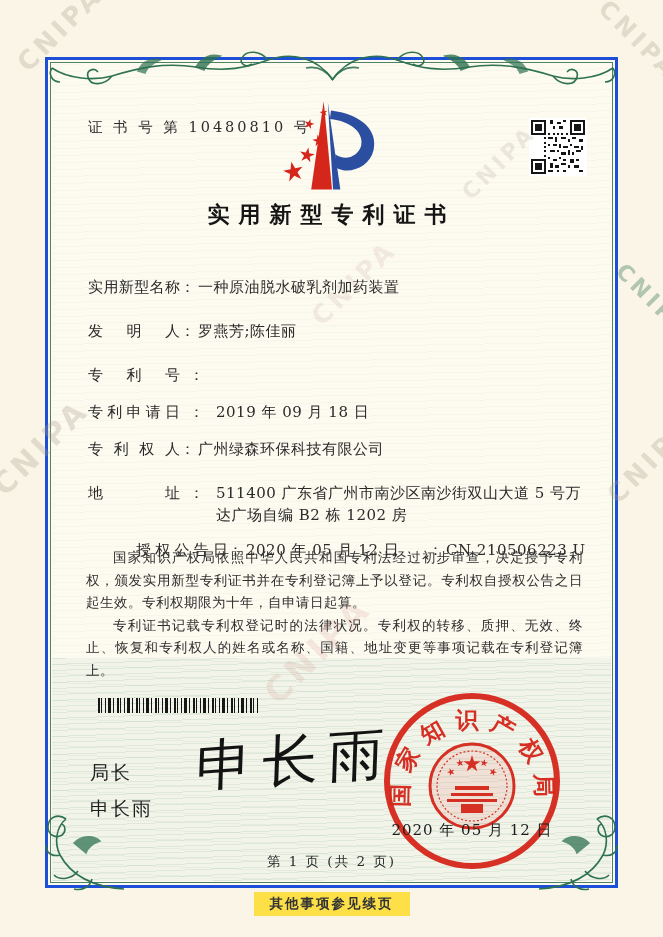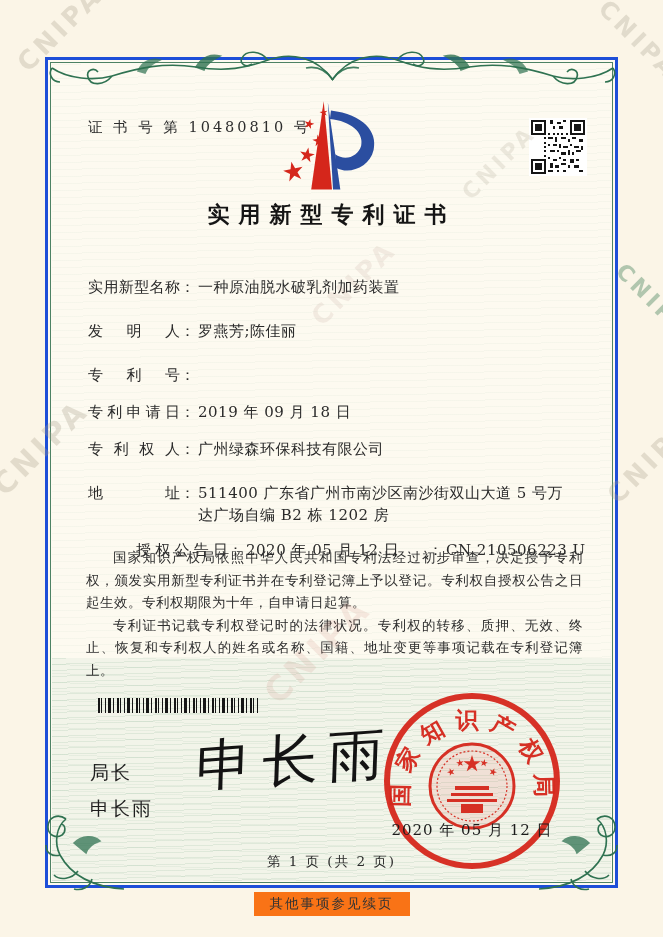--- a/index.html
+++ b/index.html
@@ -30,21 +30,21 @@
   .cert-no { position:absolute; left:40px; top:58px; font-size:14.5px; letter-spacing:3px; color:#2d2d2d; }
   .logo { position:absolute; left:50%; top:36px; transform:translateX(-50%); width:104px; height:104px; }
   .qr { position:absolute; right:28px; top:58px; width:58px; height:58px; background:#fff; padding:2px; }
   .qr svg { width:100%; height:100%; }
 
   .title { position:absolute; top:140px; left:0; width:100%; text-align:center;
            font-size:22px; font-weight:bold; letter-spacing:9px; color:#151515; }
 
   .fields { position:absolute; left:40px; right:26px; top:216px; font-size:15px; color:#2a2a2a; }
   .frow { display:flex; margin-bottom:22px; line-height:22px; }
-  .frow.tight { margin-bottom:15px; }
+  .frow.tight { margin-bottom:15px;gap:9px; }
   .flabel { display:inline-block; width:92px; text-align:justify; text-align-last:justify; flex:0 0 92px; }
   .fcolon { flex:0 0 18px; }
   .fvalue { flex:1; letter-spacing:0.5px; }
   .addr-val { max-width:368px; }
   .grant-row { display:flex; margin-top:-2px;margin-left:48px; }
   .grant-cell { display:flex; line-height:22px; }
   .grant-cell.first { width:292px; }
 
   .paragraphs { position:absolute; left:38px; right:32px; top:486px;
                 font-size:13.5px; line-height:22.5px; color:#2e2e2e; text-align:justify; }
@@ -66,22 +66,22 @@
 
   .seal { position:absolute; left:333px; top:630px; width:182px; height:182px; z-index:4; }
   .seal svg { width:100%; height:100%; }
   .seal-date { position:absolute; left:0; width:100%; bottom:32px; text-align:center;
                font-size:15px; color:#1c1c1c; letter-spacing:1px; z-index:5; }
 
   .page-num { position:absolute; bottom:14px; left:0; width:100%; text-align:center;
               font-size:13.5px; letter-spacing:2px; color:#2b2b2b; }
 
   .cont-note { position:absolute; top:892px; left:50%; transform:translateX(-50%);
-               background:#f97316; padding:3px 16px; font-size:13.5px; letter-spacing:2px;
-               color:#333; z-index:3; }
+               background:#fde047; padding:3px 16px; font-size:13.5px; letter-spacing:2px;
+               color:#333; z-index:3;font-weight:bold; }
 </style>
 </head>
 <body>
 
 <div class="page">
 
   <span class="wm" style="left:6px; top:14px; font-size:26px; color:rgba(170,160,140,0.30); transform:rotate(-45deg);">CNIPA</span>
   <span class="wm" style="left:588px; top:26px; font-size:24px; color:rgba(170,165,145,0.32); transform:rotate(45deg);">CNIPA</span>
   <span class="wm" style="left:-20px; top:430px; font-size:30px; color:rgba(168,158,138,0.30); transform:rotate(-45deg);">CNIPA</span>
   <span class="wm" style="left:606px; top:288px; font-size:22px; color:rgba(58,122,82,0.38); transform:rotate(45deg);">CNIPA</span>

